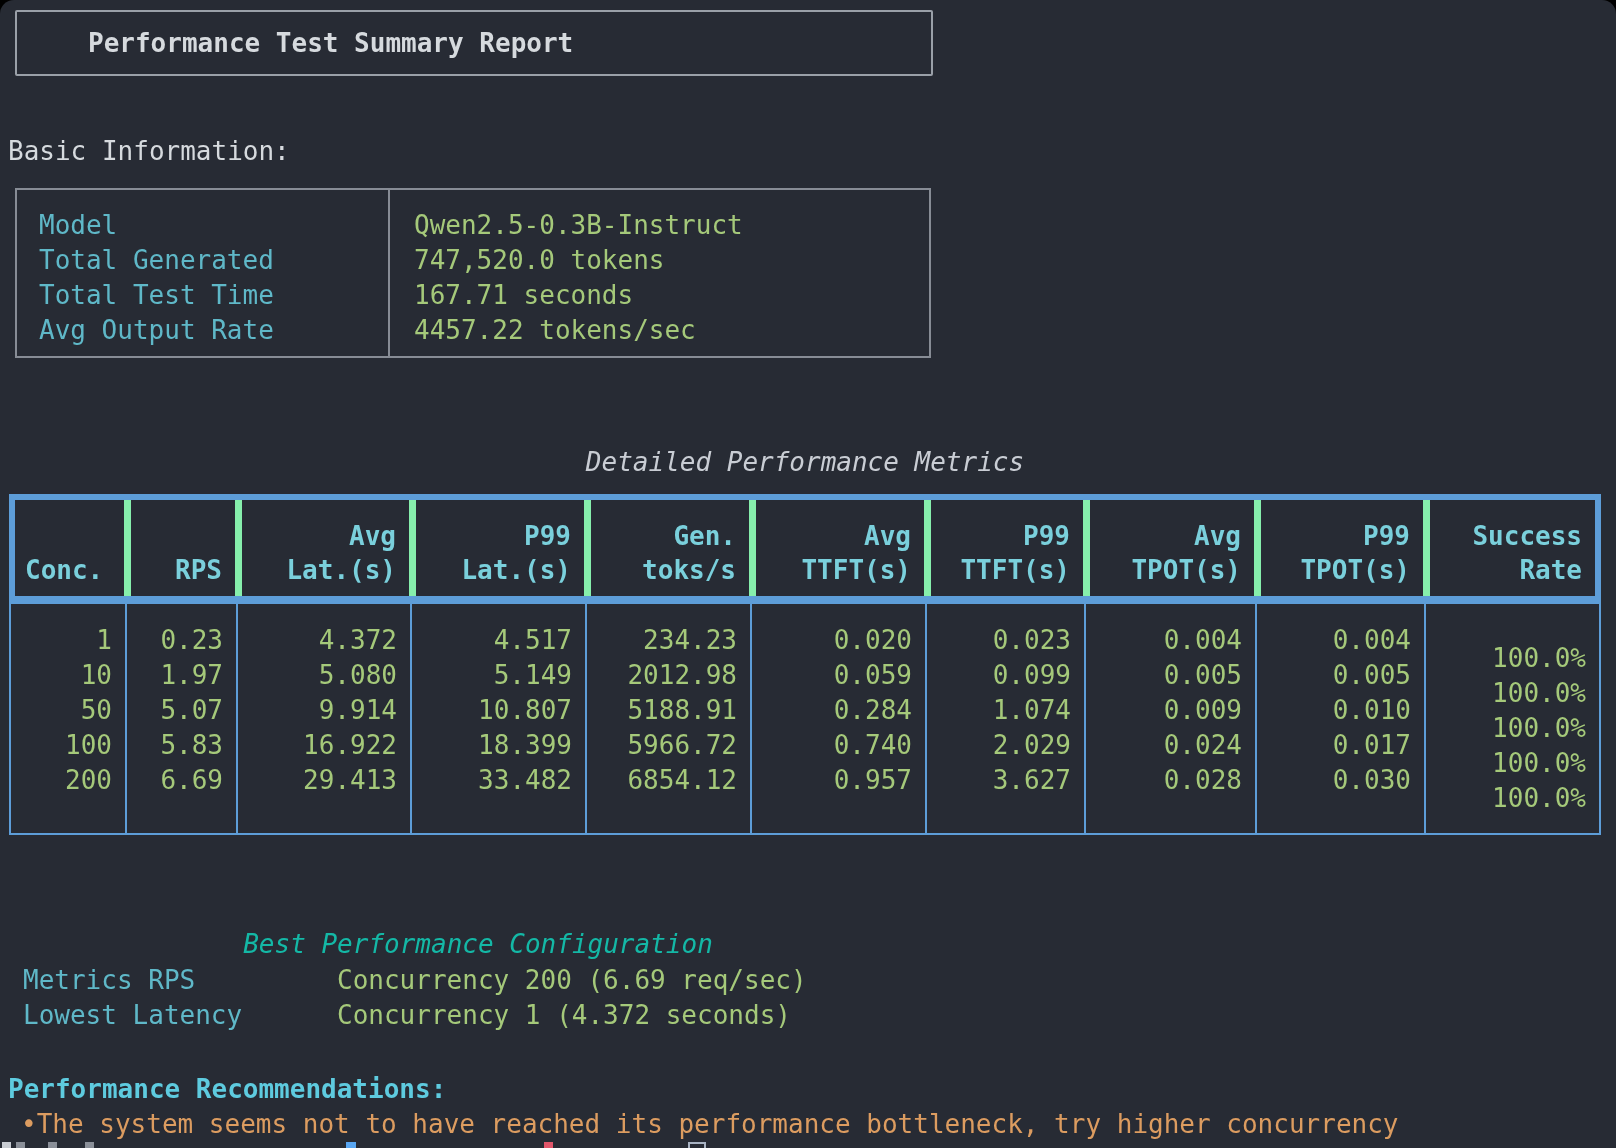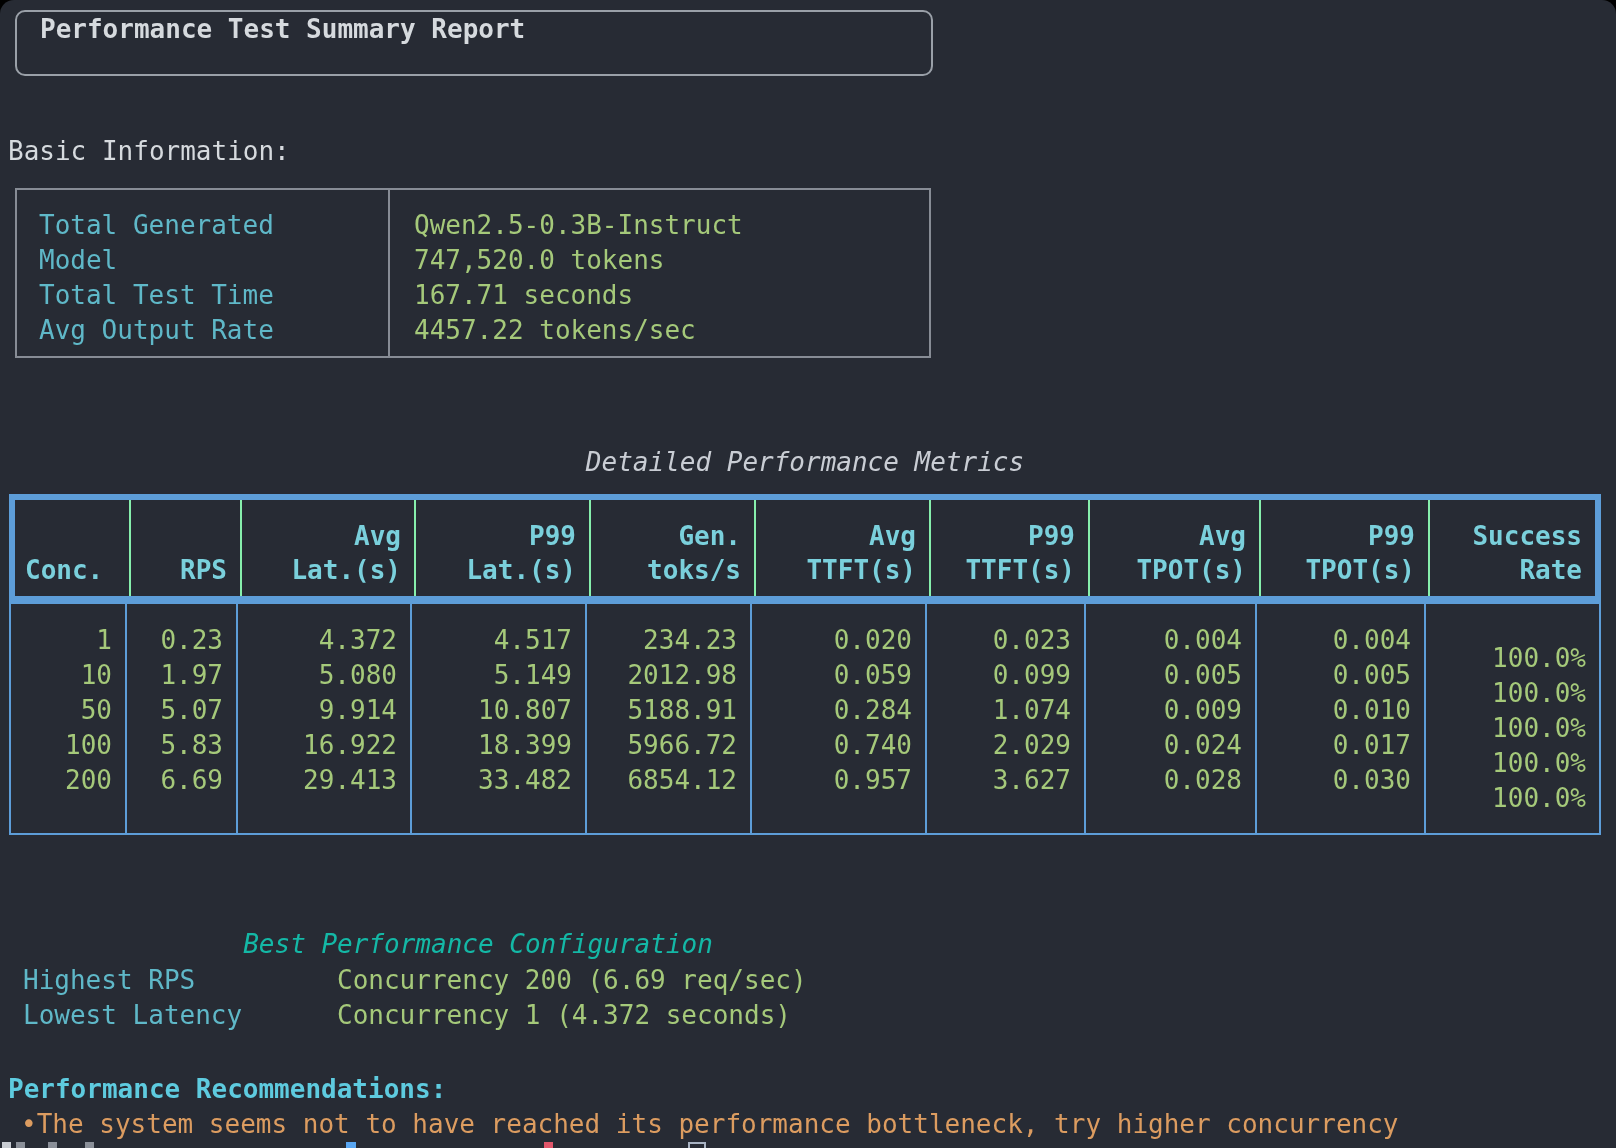--- a/index.html
+++ b/index.html
@@ -15,23 +15,23 @@
     position:absolute;left:0;top:0;width:1616px;height:1148px;
     background:#272b34;
     border-radius:14px 14px 0 0;
     overflow:hidden;
   }
   .abs{position:absolute;}
 
   
   .title-box{
     left:15px;top:10px;width:918px;height:66px;
-    border:2px solid #9aa0a8;border-radius:10px;
+    border:2px solid #9aa0a8;border-radius:2px;
     box-sizing:border-box;
-    display:flex;
+    display:flex;align-items:center;padding-left:48px;
   }
   .title-box .t{padding-left:23px;font-weight:bold;color:#d6dade;}
 
   .basic-heading{left:8px;top:134px;color:#d6dade;}
 
   
   .info-box{
     left:15px;top:188px;width:916px;height:170px;
     border:2px solid #878c95;box-sizing:border-box;
     display:flex;
@@ -40,21 +40,21 @@
   .info-right{flex:1;padding:18px 0 0 24px;color:#a5c97a;}
 
   
   .metrics-title{left:9px;top:445px;width:1592px;text-align:center;font-style:italic;color:#c9cdd4;}
   .mtable{left:9px;top:494px;width:1592px;}
   .mhead{
     display:flex;box-sizing:border-box;height:108px;
     border:6px solid #5d9dd8;
   }
   .mhcell{
-    box-sizing:border-box;border-right:2px solid #86efac;
+    box-sizing:border-box;border-right:7px solid #86efac;
     display:flex;flex-direction:column;justify-content:flex-end;align-items:flex-end;
     padding:0 13px 9px 10px;
     color:#7ad0dc;font-weight:bold;line-height:34px;
     overflow:hidden;white-space:nowrap;
   }
   .mhcell.first{align-items:flex-start;}
   .mhcell.last{border-right:none;}
   .mbody{
     display:flex;box-sizing:border-box;height:233px;
     border:2px solid #5d9dd8;
@@ -88,22 +88,22 @@
 <div class="screen">
 
   <div class="abs title-box">
     <span class="t">Performance Test Summary Report</span>
   </div>
 
   <div class="abs basic-heading">Basic Information:</div>
 
   <div class="abs info-box">
     <div class="info-left">
+        <div>Model</div>
         <div>Total Generated</div>
-        <div>Model</div>
         <div>Total Test Time</div>
         <div>Avg Output Rate</div>
       </div>
     <div class="info-right">
         <div>Qwen2.5-0.3B-Instruct</div>
         <div>747,520.0 tokens</div>
         <div>167.71 seconds</div>
         <div>4457.22 tokens/sec</div>
       </div>
   </div>
@@ -222,21 +222,21 @@
           <div>100.0%</div>
           <div>100.0%</div>
           <div>100.0%</div>
           <div>100.0%</div>
         </div>
       </div>
   </div>
 
   <div class="abs config-title">Best Performance Configuration</div>
   <div class="abs" id="config-rows">
-      <div class="abs config-row" style="top: 963px;"><span class="lbl">Highest RPS</span><span class="val">Concurrency 200 (6.69 req/sec)</span></div>
+      <div class="abs config-row" style="top: 963px;"><span class="lbl">Metrics RPS</span><span class="val">Concurrency 200 (6.69 req/sec)</span></div>
       <div class="abs config-row" style="top: 998px;"><span class="lbl">Lowest Latency</span><span class="val">Concurrency 1 (4.372 seconds)</span></div>
     </div>
 
   <div class="abs recs-heading">Performance Recommendations:</div>
 
   <div class="abs bullet-line">
     <span>•</span><span class="txt">The system seems not to have reached its performance bottleneck, try higher concurrency</span>
   </div>
 
   <div id="clipped-line">

